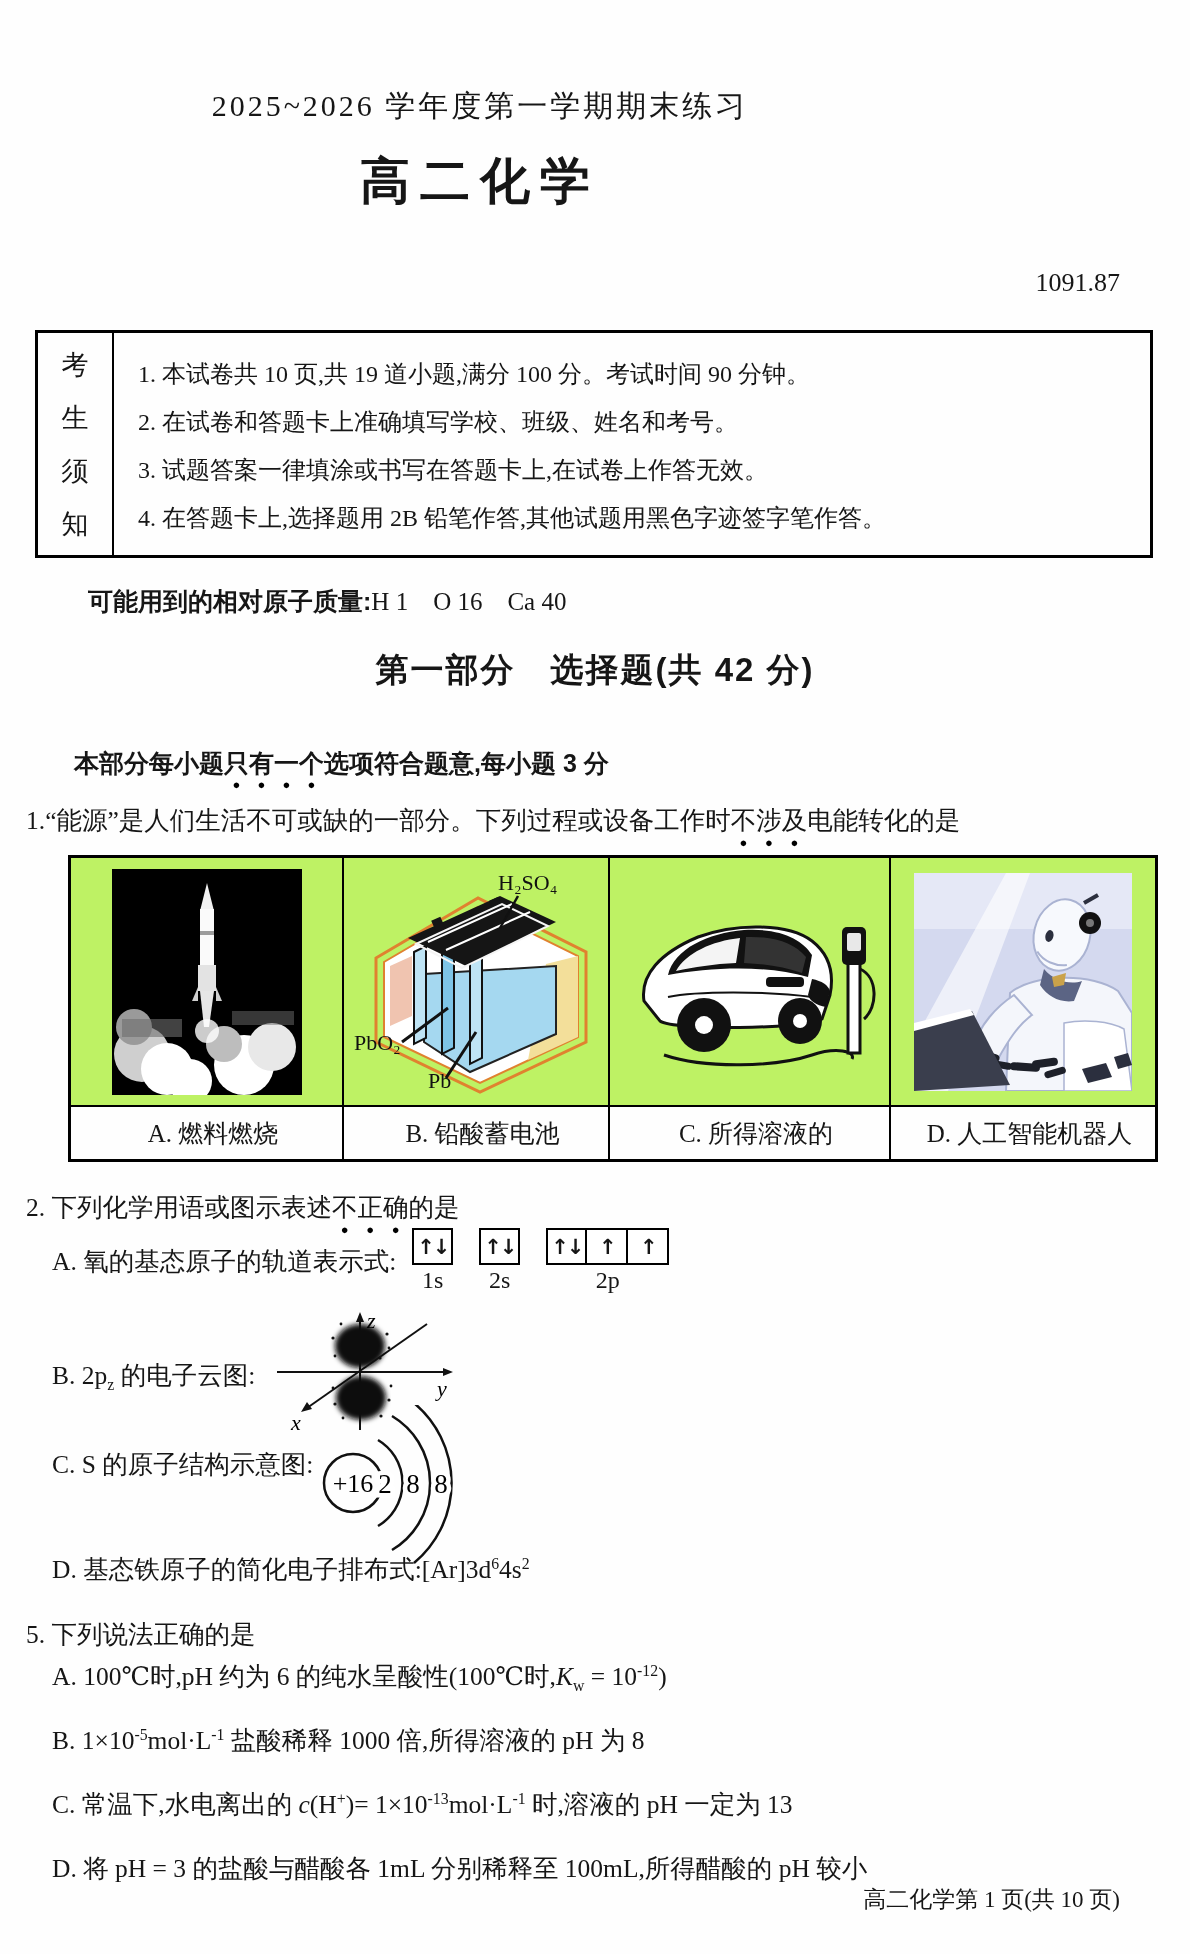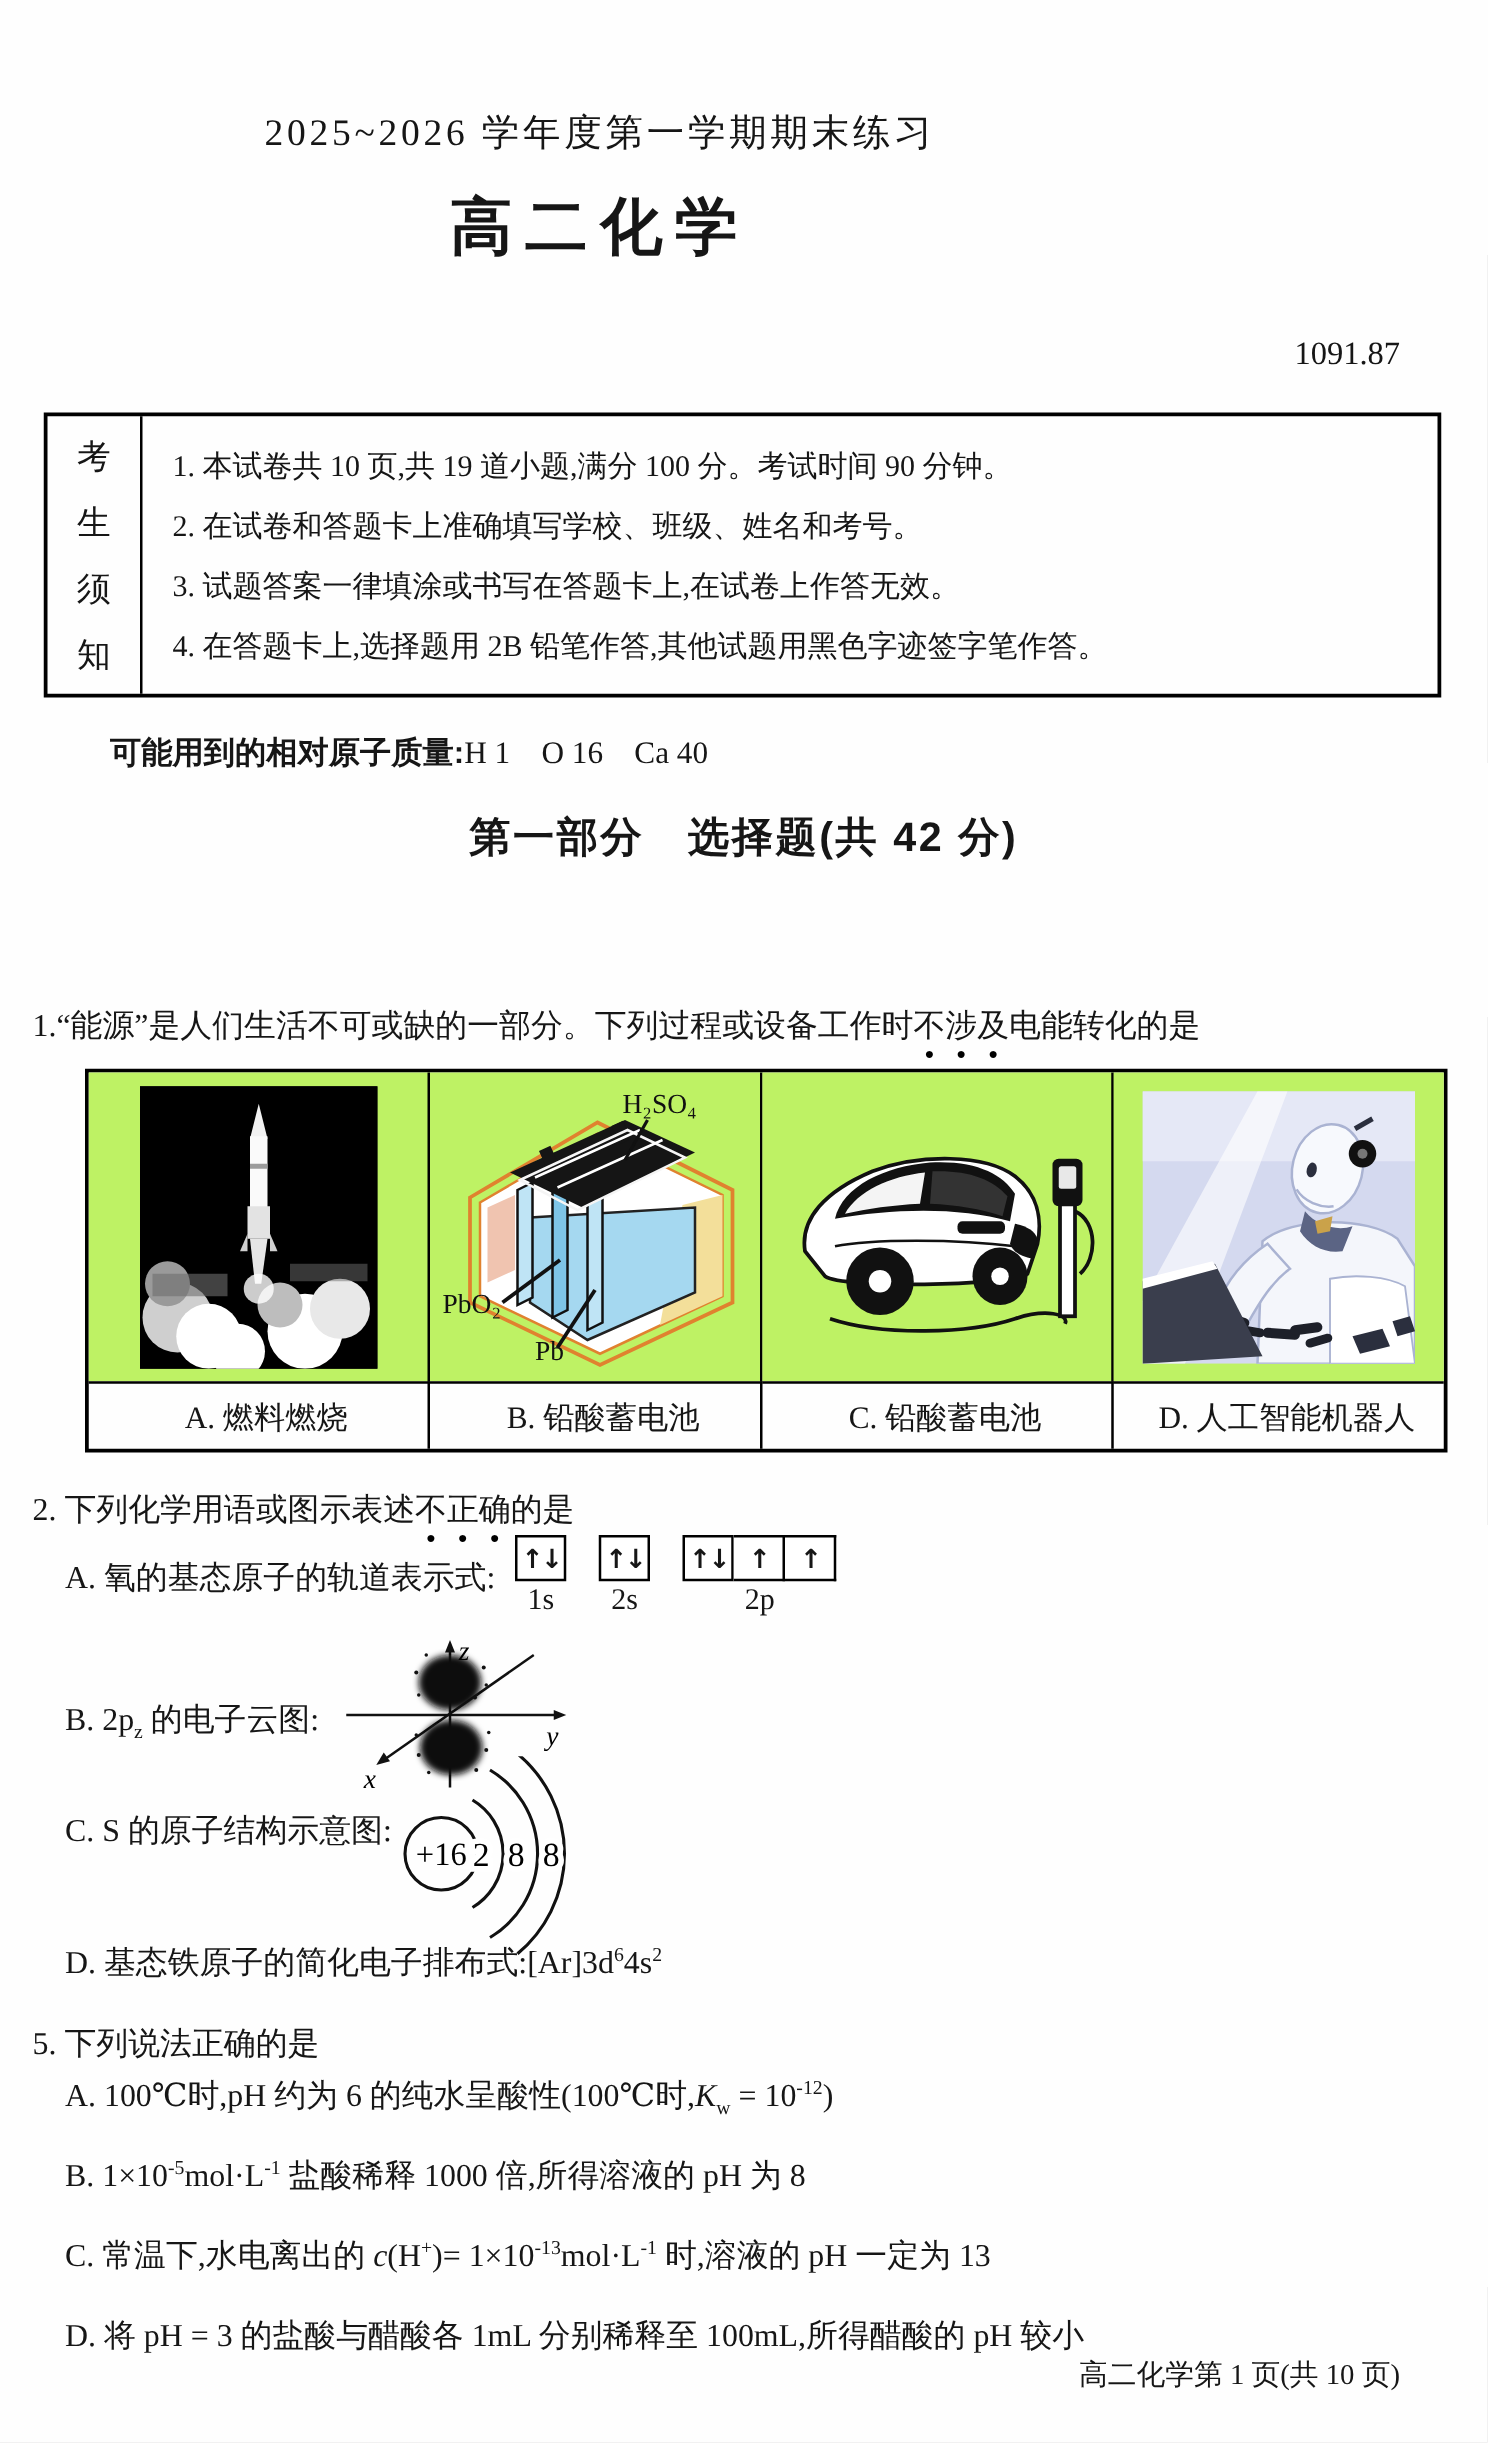--- a/index.html
+++ b/index.html
@@ -78,20 +78,21 @@
       <div>3. 试题答案一律填涂或书写在答题卡上,在试卷上作答无效。</div>
       <div>4. 在答题卡上,选择题用 2B 铅笔作答,其他试题用黑色字迹签字笔作答。</div>
     </div>
   </div>
 
   <div class="abs atomic">
     <span class="hei" style="font-size:25px;">可能用到的相对原子质量:</span><span class="serif">H 1　O 16　Ca 40</span>
   </div>
 
   <div class="abs sec-head hei">第一部分　选择题(共 42 分)</div>
+  <div class="abs sec-instr hei">本部分每小题<span class="emph">只有一个</span>选项符合题意,每小题 3 分</div>
 
   <div class="abs stem serif" style="left:26px;top:803px;">1.“能源”是人们生活不可或缺的一部分。下列过程或设备工作时<span class="emph">不涉及</span>电能转化的是</div>
 
   <div class="abs q1table">
 
     <div class="tcell bR">
       <div class="rocket-photo">
         <svg width="190" height="226" viewBox="0 0 190 226">
           <rect x="0" y="0" width="190" height="226" fill="#000"></rect>
           <circle cx="30" cy="185" r="28" fill="#cfcfcf"></circle>
@@ -205,21 +206,21 @@
           <rect x="130" y="196" width="22" height="7" rx="3.5" transform="rotate(-16 141 199)"></rect>
         </g>
 
         <polygon points="0,152 58,138 96,212 0,218" fill="#3a3e4d"></polygon>
         <polygon points="0,150 56,136 60,142 0,158" fill="#ffffff"></polygon>
       </svg>
     </div>
 
     <div class="tlabel bR serif">A. 燃料燃烧</div>
     <div class="tlabel bR serif">B. 铅酸蓄电池</div>
-    <div class="tlabel bR serif">C. 铅酸蓄电池</div>
+    <div class="tlabel bR serif">C. 所得溶液的</div>
     <div class="tlabel serif">D. 人工智能机器人</div>
   </div>
 
   <div class="abs stem serif" style="left:26px;top:1190px;">2. 下列化学用语或图示表述<span class="emph">不正确</span>的是</div>
 
   <div class="abs orbline" style="left:52px;top:1228px;">
     <span class="optext stem serif">A. 氧的基态原子的轨道表示式:</span>
     <div class="orbgroup">
       <div class="orbcells">
         <span class="orbcell">↑↓</span>

